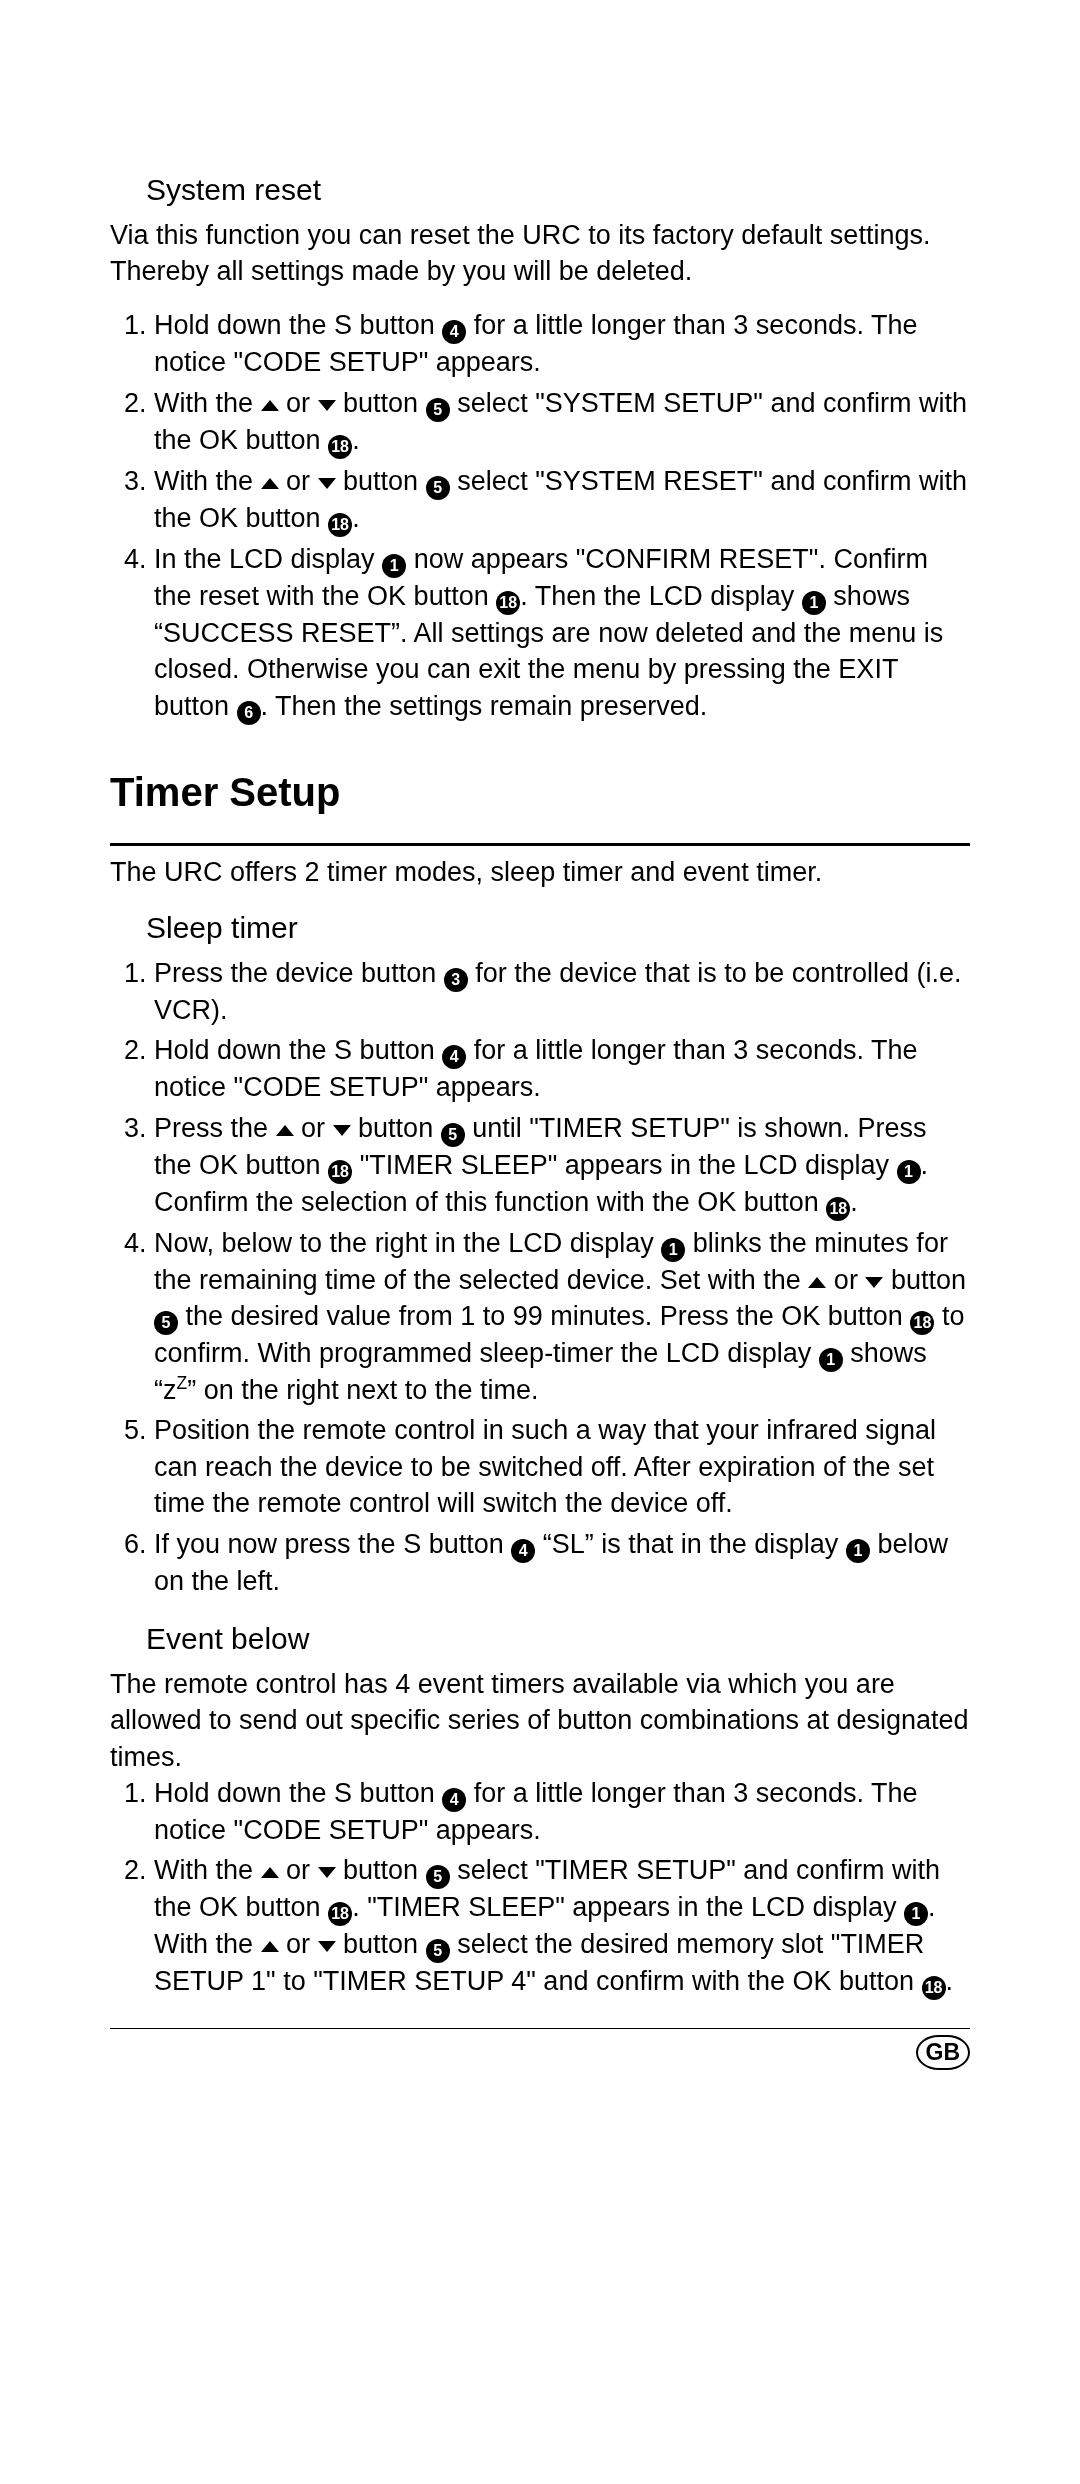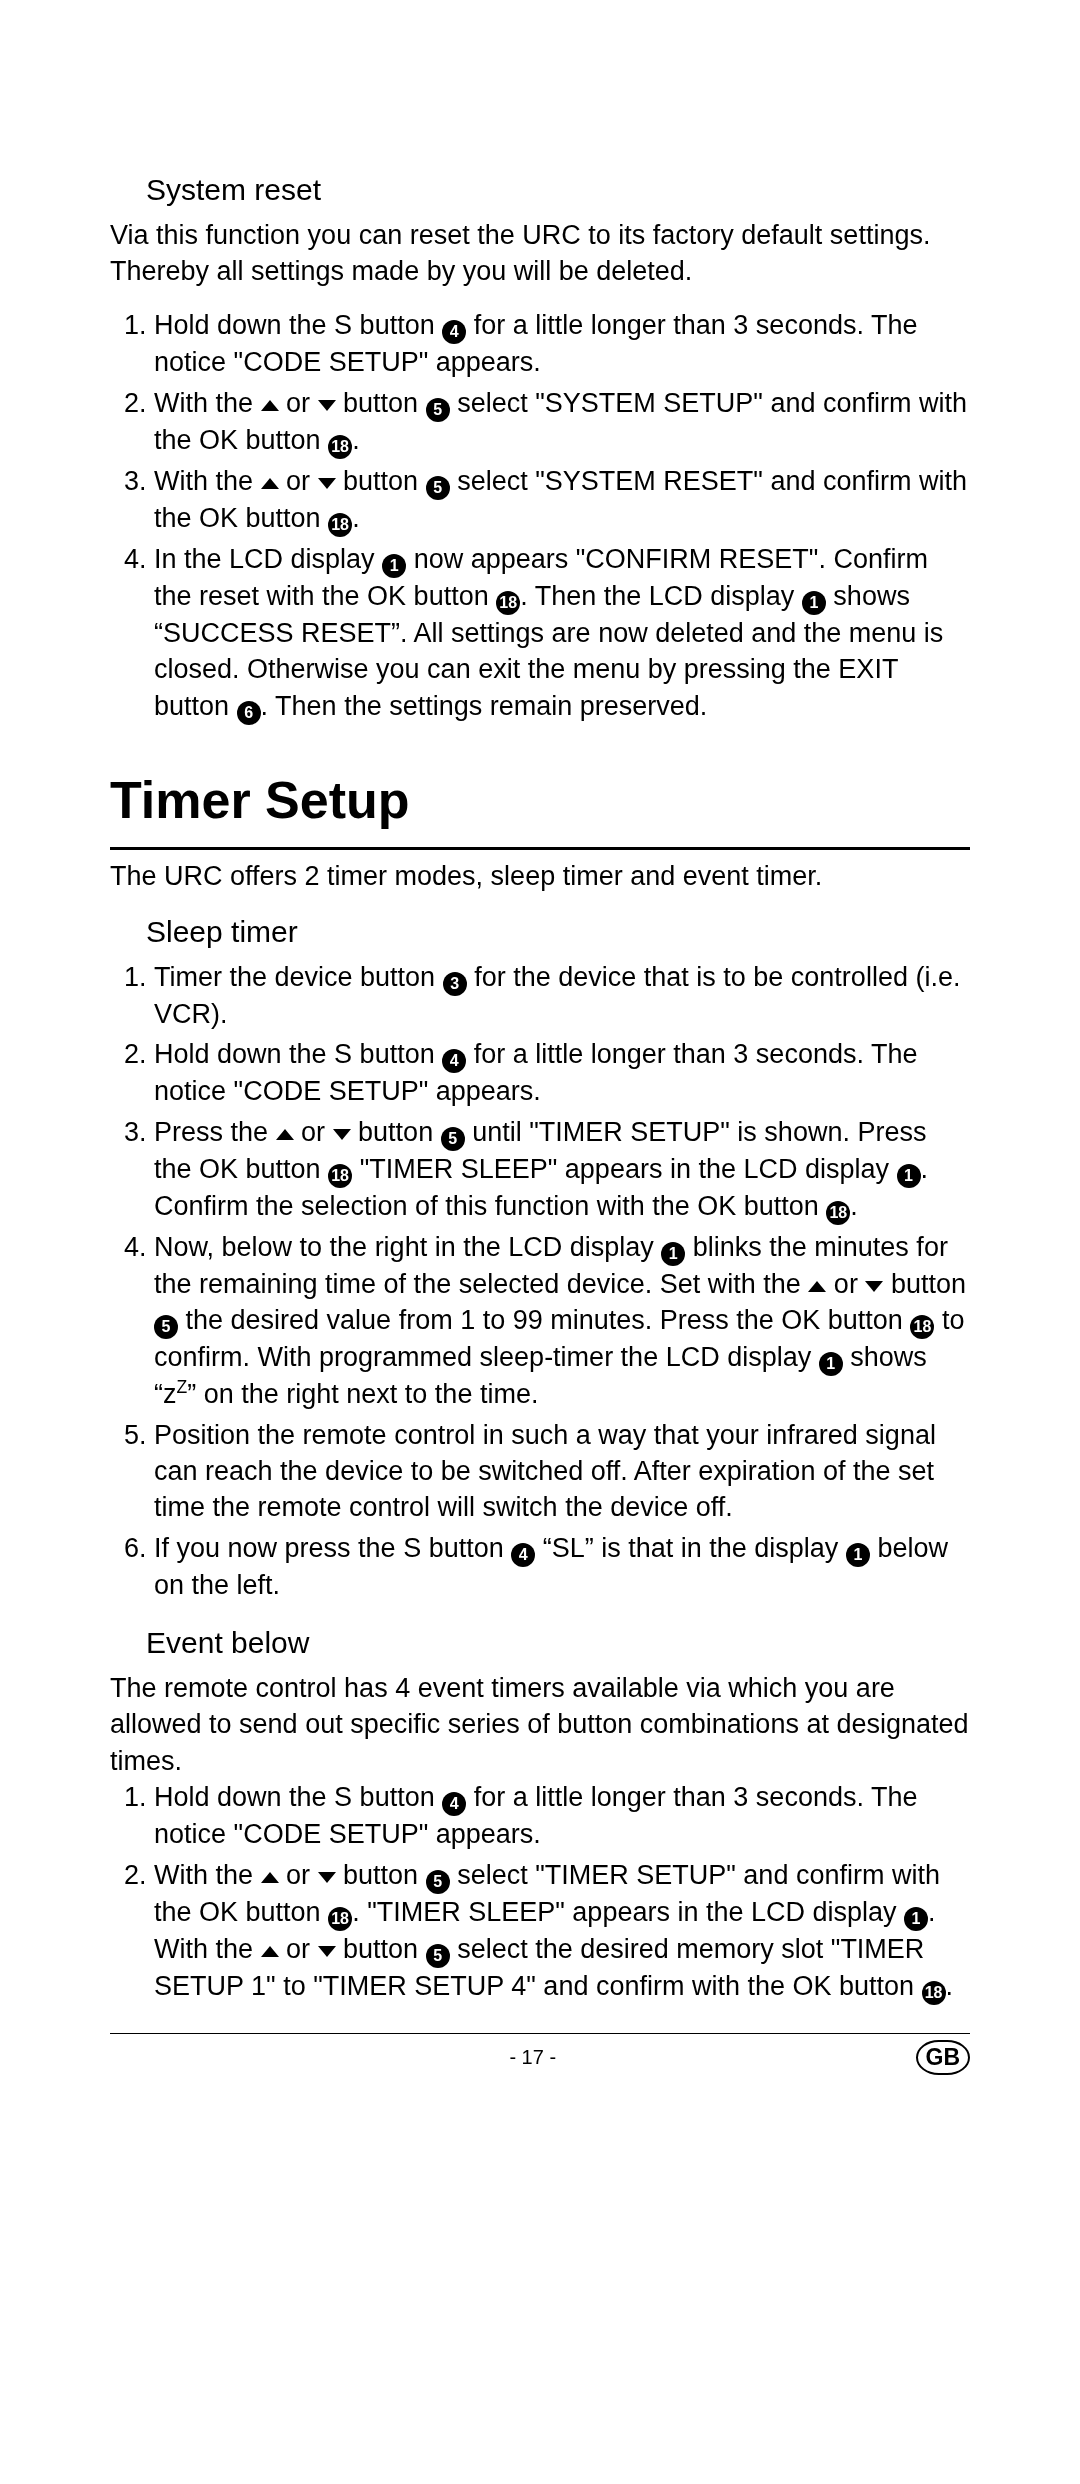--- a/index.html
+++ b/index.html
@@ -12,23 +12,23 @@
     line-height: 1.35;
   }
   .h2 {
     font-weight: 400;
     font-size: 30px;
     margin-bottom: 6px;
     margin-left: 36px;
   }
   .h1 {
     font-weight: 700;
-    font-size: 52px;
+    font-size: 40px;
     margin-top: 40px;
-    margin-bottom: 12px;
+    margin-bottom: 24px;
   }
   .rule {
     border: none;
     border-top: 3px solid #000;
     margin-bottom: 8px;
   }
   .intro { margin-bottom: 18px; }
   ol.steps {
     list-style: decimal;
     padding-left: 44px;
@@ -97,21 +97,21 @@
   </li>
 </ol>
 
 <div class="h1">Timer Setup</div>
 <hr class="rule">
 <p class="intro">The URC offers 2 timer modes, sleep timer and event timer.</p>
 
 <div class="h2">Sleep timer</div>
 <ol class="steps">
   <li>
-    <span>Timer the device button </span><span class="circ">3</span><span> for the device that is to be con­trolled (i.e. VCR).</span>
+    <span>Press the device button </span><span class="circ">3</span><span> for the device that is to be con­trolled (i.e. VCR).</span>
   </li>
   <li>
     <span>Hold down the S button </span><span class="circ">4</span><span> for a little longer than 3 sec­onds. The notice "CODE SETUP" appears.</span>
   </li>
   <li>
     <span>Press the </span><span class="tri up"></span><span> or </span><span class="tri down"></span><span> button </span><span class="circ">5</span><span> until "TIMER SETUP" is shown. Press the OK button </span><span class="circ">18</span><span> "TIMER SLEEP" appears in the LCD display </span><span class="circ">1</span><span>.  Confirm the selection of this function with the OK button </span><span class="circ">18</span><span>.</span>
   </li>
   <li>
     <span>Now, below to the right in the LCD display </span><span class="circ">1</span><span> blinks the minutes for the remaining time of the selected device. Set with the </span><span class="tri up"></span><span> or </span><span class="tri down"></span><span> button </span><span class="circ">5</span><span> the desired value from 1 to 99 minutes. Press the OK button </span><span class="circ">18</span><span> to confirm. With programmed sleep-timer the LCD display </span><span class="circ">1</span><span> shows “</span><span>z<sup class="z">Z</sup></span><span>” on the right next to the time.</span>
   </li>
@@ -127,15 +127,14 @@
   <li>
     <span>Hold down the S button </span><span class="circ">4</span><span> for a little longer than 3 sec­onds. The notice "CODE SETUP" appears.</span>
   </li>
   <li>
     <span>With the </span><span class="tri up"></span><span> or </span><span class="tri down"></span><span> button </span><span class="circ">5</span><span> select "TIMER SETUP" and confirm with the OK button </span><span class="circ">18</span><span>. "TIMER SLEEP" appears in the LCD display </span><span class="circ">1</span><span>.  With the </span><span class="tri up"></span><span> or </span><span class="tri down"></span><span> button </span><span class="circ">5</span><span> select the desired memory slot "TIMER SETUP 1" to "TIMER SETUP 4" and confirm with the OK button </span><span class="circ">18</span><span>.</span>
   </li>
 </ol>
 
 <div class="footer">
   <span style="width:40px"></span>
-  <span class="pg">- 17 -</span>
   <span class="cc">GB</span>
 </div>
 
 </body></html>

